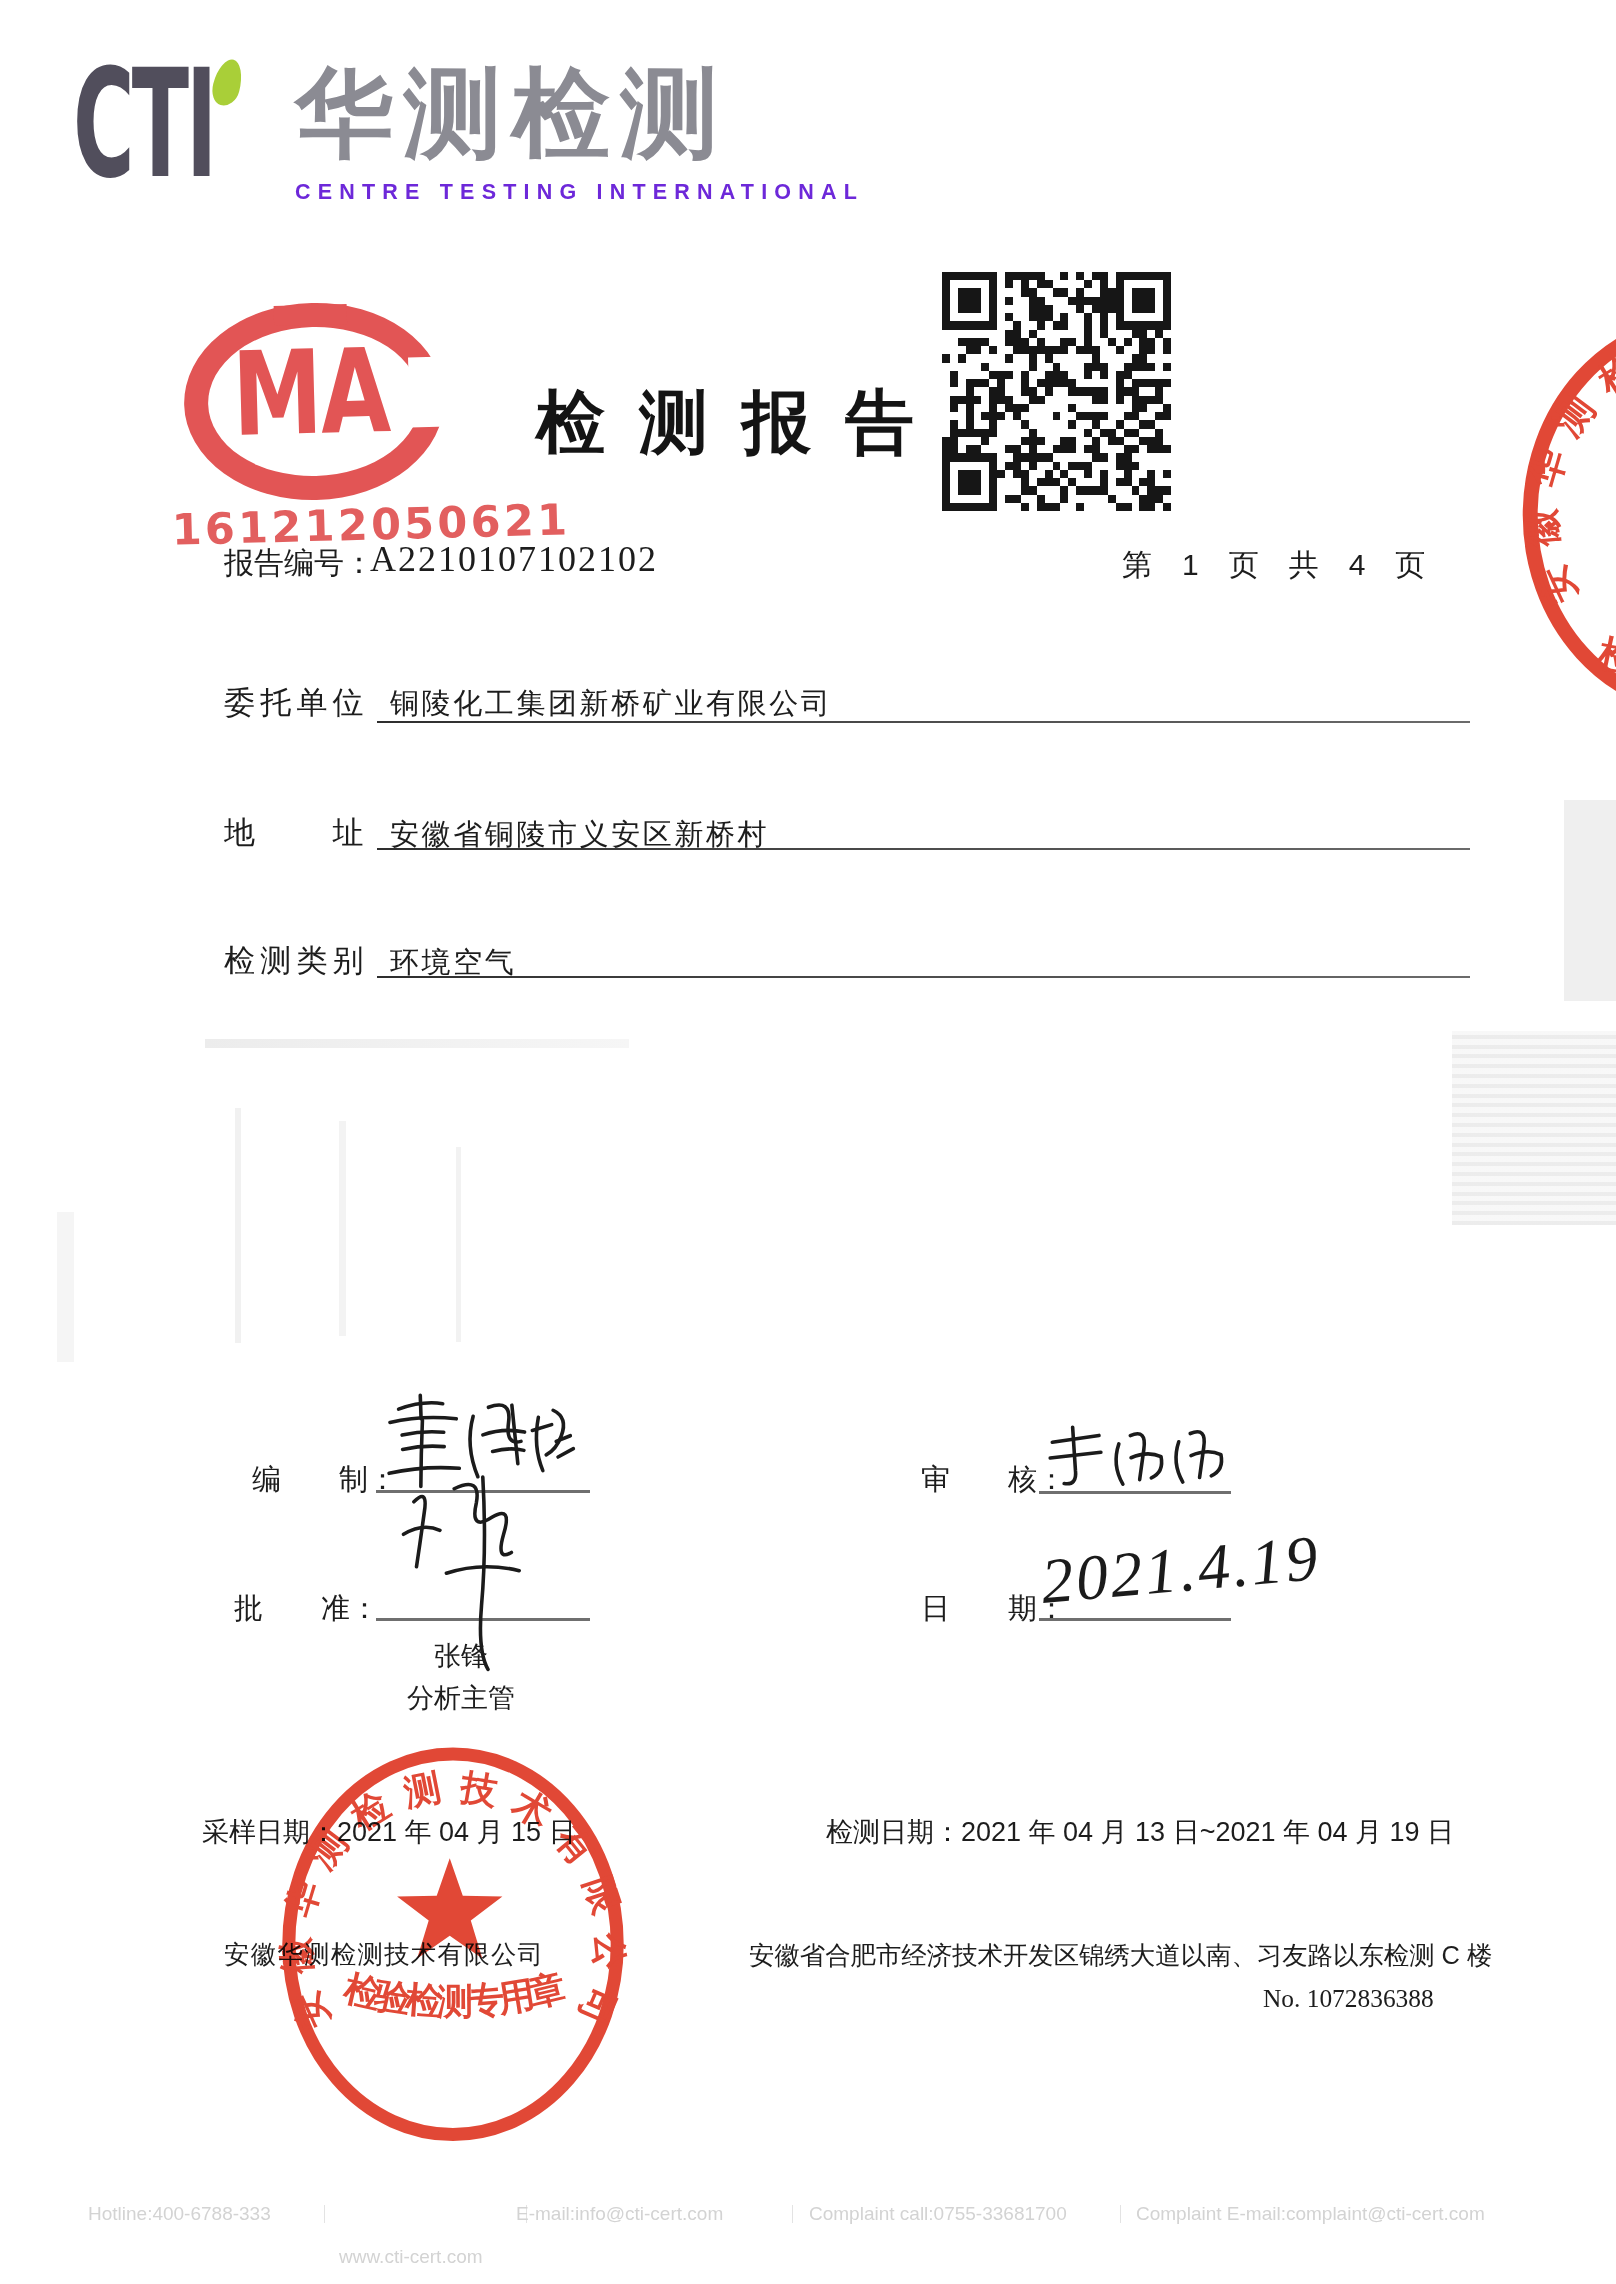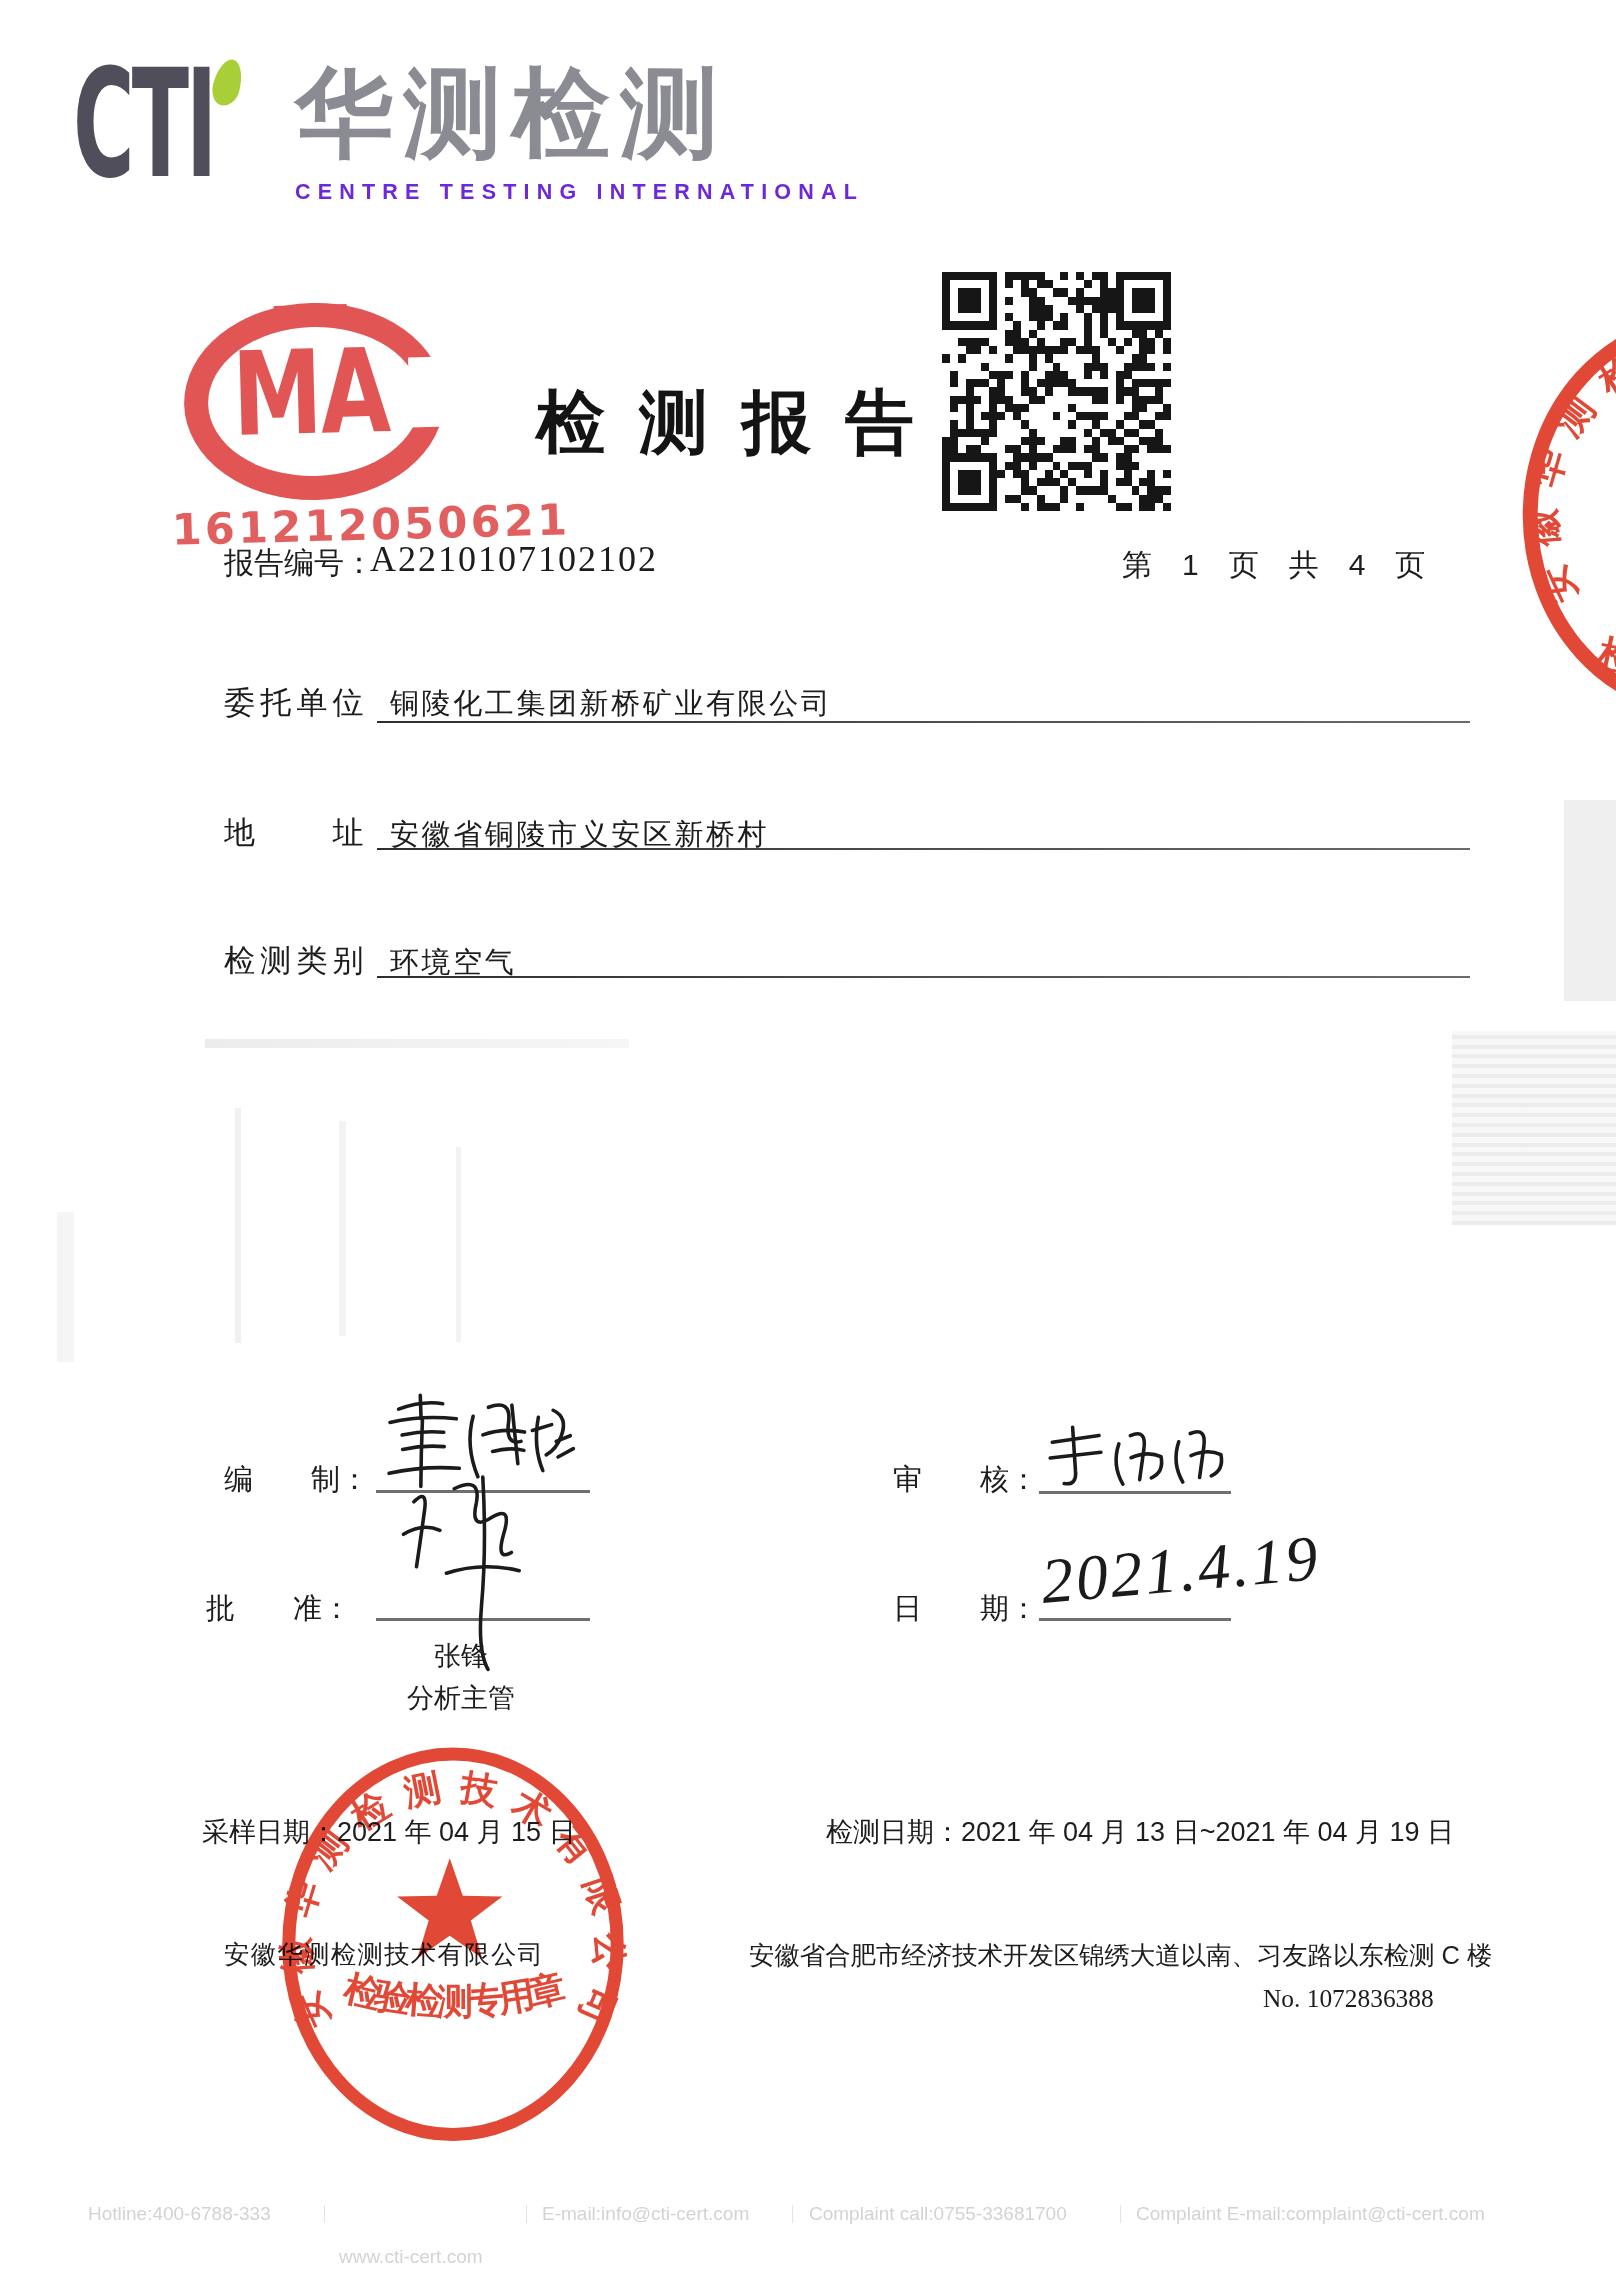--- a/index.html
+++ b/index.html
@@ -37,21 +37,21 @@
   .rep-label{left:224px;top:543px;font-size:30px;}
   .rep-value{left:370px;top:538px;font-size:36px;font-family:"Liberation Serif",serif;letter-spacing:2px;}
   .page-ind{left:1122px;top:545px;font-size:30px;white-space:nowrap;}
 
   
   .f-label{font-size:31px;letter-spacing:5.2px;white-space:nowrap;}
   .f-value{font-size:29px;letter-spacing:2.6px;white-space:nowrap;}
   .line{background:linear-gradient(90deg,#2e2e2e,#6b6b6b);height:2px;}
 
   
-  .s-label{font-size:29px;white-space:nowrap;}
+  .s-label{font-size:29px;white-space:nowrap;margin-left:28px;}
   .sigline{height:3.3px;background:#6f6f6f;}
   .ink{stroke:#1b1b1b;stroke-width:5.5;fill:none;stroke-linecap:round;stroke-linejoin:round;}
   .hand-date{left:1041px;top:1533px;font-family:"Liberation Serif",serif;font-style:italic;
     font-size:64px;color:#1b1b1b;transform:rotate(-5deg);letter-spacing:2.6px;}
   .apr-name{left:396px;top:1638px;width:130px;text-align:center;font-size:27px;}
   .apr-title{left:383px;top:1680px;width:156px;text-align:center;font-size:27px;}
 
   
   .b-date{font-size:27px;white-space:nowrap;}
   .c-name{left:224px;top:1938px;font-size:25.4px;letter-spacing:1.3px;}
@@ -615,18 +615,18 @@
   <path id="botArc" d="M140,396 Q310,442 480,396" fill="none"></path>
   <text font-size="56" fill="#df3a26" font-weight="bold" font-family="Liberation Sans, sans-serif">
     <textPath href="#botArc" startOffset="0" textLength="350">检验检测专用章</textPath>
   </text>
 </svg>
 
 <div class="abs foot" style="left:88px;">Hotline:400-6788-333</div>
 <div class="abs fsep" style="left:324px;"></div>
 <div class="abs foot" style="left:339px;margin-top:43px;">www.cti-cert.com</div>
 <div class="abs fsep" style="left:526px;"></div>
-<div class="abs foot" style="left:542px;">E-mail:info@cti-cert.com</div>
+<div class="abs foot" style="left:516px;">E-mail:info@cti-cert.com</div>
 <div class="abs fsep" style="left:792px;"></div>
 <div class="abs foot" style="left:809px;">Complaint call:0755-33681700</div>
 <div class="abs fsep" style="left:1120px;"></div>
 <div class="abs foot" style="left:1136px;">Complaint E-mail:complaint@cti-cert.com</div>
 
 
 </body></html>

